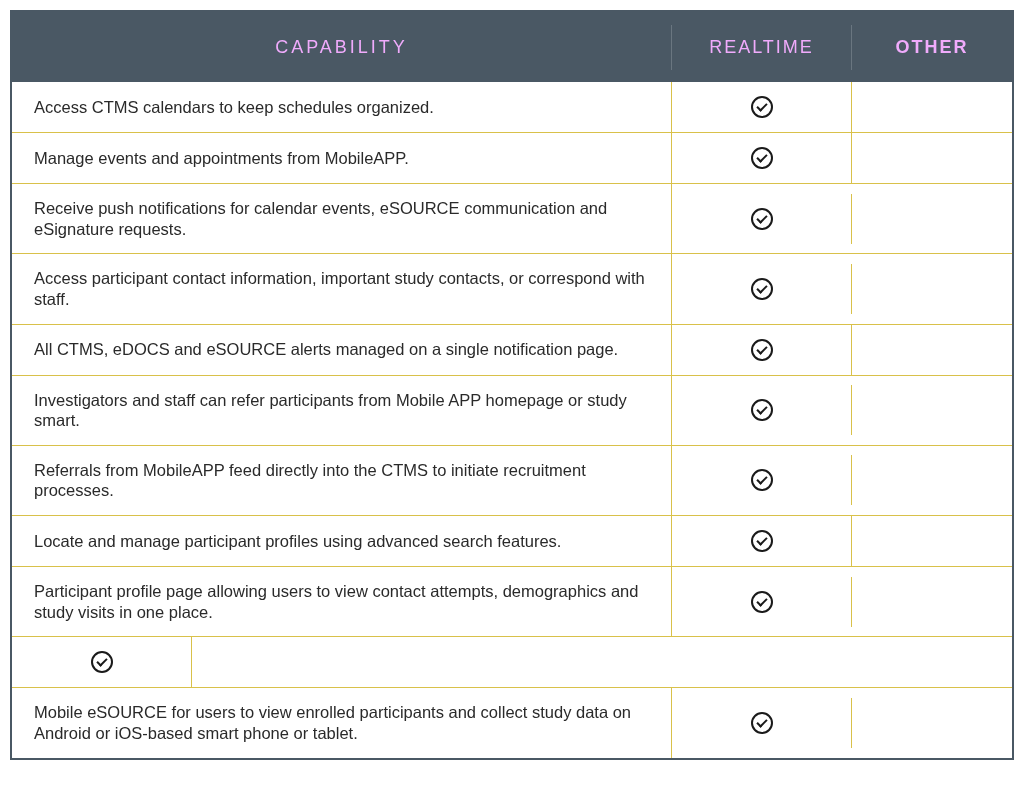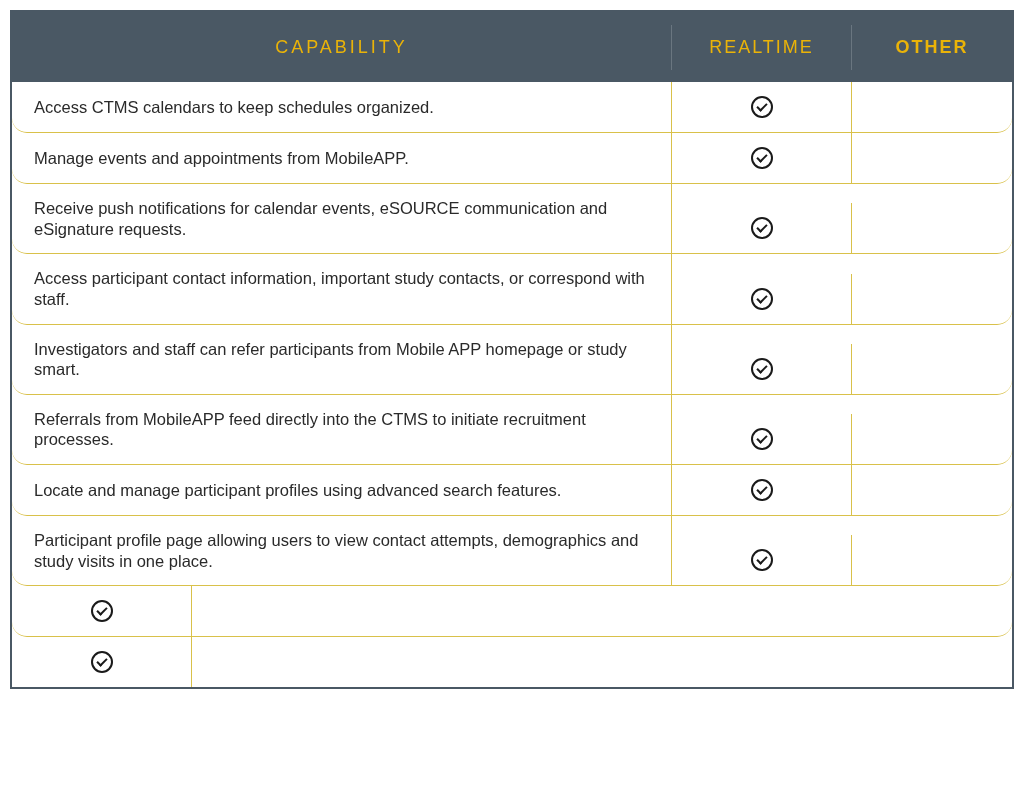--- a/index.html
+++ b/index.html
@@ -13,21 +13,21 @@
       padding: 10px;
     }
     .table-container {
       width: 1004px;
       border: 2px solid #4a5864;
       background: #ffffff;
     }
     .table-header {
       display: flex;
       background: #4a5864;
-      color: #eab308;
+      color: #f0abfc;
       height: 70px;
       align-items: center;
     }
     .header-capability {
       flex: 0 0 660px;
       text-align: center;
       font-size: 18px;
       letter-spacing: 3px;
       font-weight: 400;
       border-right: 1px solid #6a7680;
@@ -59,22 +59,21 @@
       align-items: center;
       justify-content: center;
     }
     .table-body {
       background: #ffffff;
     }
     .table-row {
       display: flex;
       border-bottom: 1px solid #d9c14a;
       min-height: 50px;
-      align-items: flex-end;
-      border-radius: 15px;
+      align-items: center;
     }
     .table-row:last-child {
       border-bottom: none;
     }
     .cell-capability {
       flex: 0 0 660px;
       padding: 14px 20px 14px 22px;
       font-size: 16.5px;
       color: #2a2a2a;
       line-height: 1.25;
@@ -151,20 +150,27 @@
         <div class="cell-other"></div>
       </div>
       <div class="table-row">
         <div class="cell-capability">Access participant contact information, important study contacts, or correspond with staff.</div>
         <div class="cell-realtime">
           <span class="check-icon"></span>
         </div>
         <div class="cell-other"></div>
       </div>
       <div class="table-row">
+        <div class="cell-capability">All CTMS, eDOCS and eSOURCE alerts managed on a single notification page.</div>
+        <div class="cell-realtime">
+          <span class="check-icon"></span>
+        </div>
+        <div class="cell-other"></div>
+      </div>
+      <div class="table-row">
         <div class="cell-capability">Investigators and staff can refer participants from Mobile APP homepage or study smart.</div>
         <div class="cell-realtime">
           <span class="check-icon"></span>
         </div>
         <div class="cell-other"></div>
       </div>
       <div class="table-row">
         <div class="cell-capability">Referrals from MobileAPP feed directly into the CTMS to initiate recruitment processes.</div>
         <div class="cell-realtime">
           <span class="check-icon"></span>
@@ -185,19 +191,20 @@
         </div>
         <div class="cell-other"></div>
       </div>
       <div class="table-row">
         <div class="cell-realtime">
           <span class="check-icon"></span>
         </div>
         <div class="cell-other"></div>
       </div>
       <div class="table-row">
+        <div class="cell-capability">Mobile eSOURCE for users to view enrolled participants and collect study data on Android or iOS-based smart phone or tablet.</div>
         <div class="cell-realtime">
           <span class="check-icon"></span>
         </div>
         <div class="cell-other"></div>
       </div>
     </div>
 </div>
 
 </body></html>

